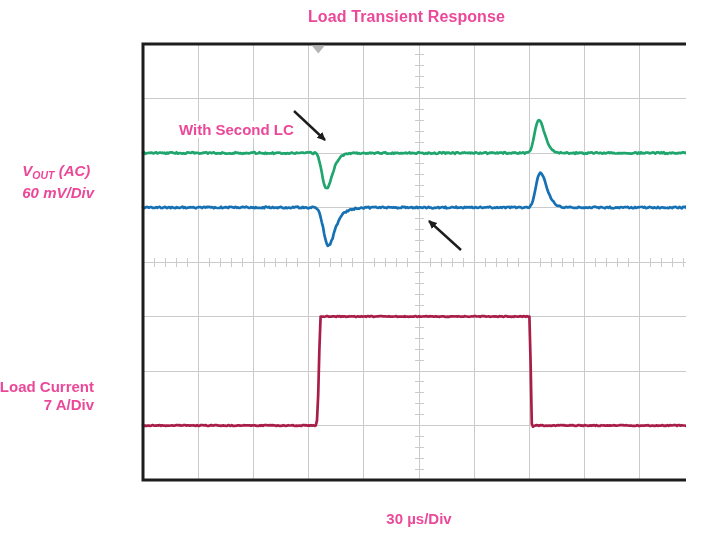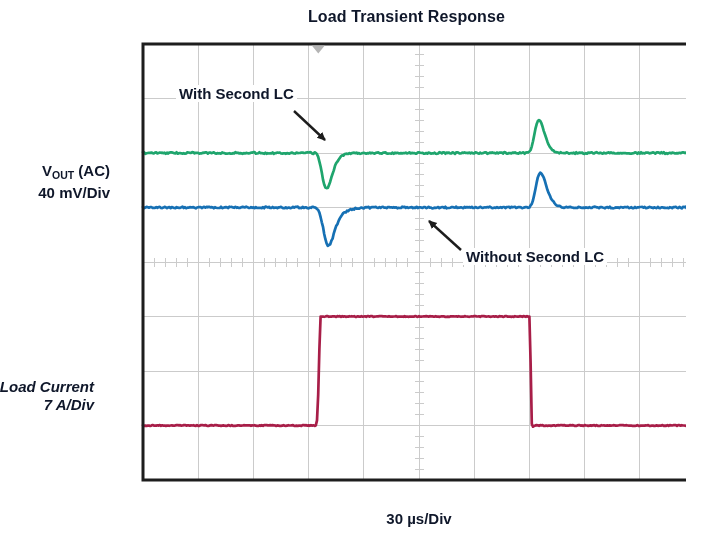--- a/index.html
+++ b/index.html
@@ -1,27 +1,27 @@
 <!DOCTYPE html>
 <html><head>
 <meta charset="utf-8">
 <style>
   html,body{margin:0;padding:0;background:#ffffff;}
   .page{position:relative;width:686px;height:534px;background:#ffffff;overflow:hidden;
-        font-family:"Liberation Sans",sans-serif;color:#0f172a;}
+        font-family:"Liberation Sans",sans-serif;color:#ec4899;}
   .chart-title{position:absolute;left:143px;top:8px;width:527px;text-align:center;
         font-size:16px;font-weight:700;letter-spacing:.1px;}
   #plot-svg{position:absolute;left:0;top:0;}
   .axis-label{position:absolute;font-weight:700;font-size:15px;line-height:18px;white-space:nowrap;}
-  .vout-label{right:576px;top:162px;text-align:right;}
+  .vout-label{right:592px;top:162px;text-align:left;font-style:italic;}
   .vout-label sub{font-size:10.5px;font-weight:700;vertical-align:-3px;letter-spacing:0;}
-  .load-label{right:592px;top:378px;text-align:right;font-style:italic;}
+  .load-label{right:592px;top:378px;text-align:right;}
   .x-label{left:143px;top:510px;width:552px;text-align:center;}
   .ann{position:absolute;font-weight:700;font-size:15px;background:#ffffff;
-       padding:0 3px;white-space:nowrap;z-index:3;}
+       padding:0 3px;white-space:nowrap;z-index:3;margin-top:36px;}
   .ann-with{left:176px;top:85px;}
   .ann-without{left:463px;top:248px;}
 </style>
 </head>
 <body>
 
 <div class="page">
 
   <div class="chart-title">Load Transient Response</div>
 
@@ -147,26 +147,25 @@
       <path d="M143.0,206.9L144.2,208.2L145.4,207.5L146.6,206.8L147.8,207.2L149.0,207.7L150.2,207.1L151.4,207.0L152.6,207.8L153.8,207.9L155.0,207.8L156.2,207.1L157.4,207.9L158.6,207.0L159.8,206.9L161.0,208.0L162.2,208.1L163.4,207.6L164.6,206.9L165.8,207.3L167.0,208.1L168.2,207.4L169.4,207.2L170.6,208.1L171.8,207.1L173.0,207.5L174.2,208.0L175.4,208.2L176.6,207.1L177.8,207.7L179.0,207.8L180.2,207.8L181.4,207.3L182.6,206.7L183.8,208.0L185.0,207.2L186.2,208.2L187.4,207.6L188.6,207.6L189.8,207.2L191.0,207.4L192.2,207.4L193.4,207.2L194.6,207.8L195.8,208.3L197.0,207.5L198.2,207.2L199.4,207.2L200.6,207.0L201.8,208.0L203.0,207.3L204.2,206.8L205.4,207.6L206.6,206.8L207.8,207.3L209.0,206.8L210.2,207.4L211.4,207.2L212.6,207.3L213.8,208.3L215.0,207.2L216.2,207.7L217.4,208.0L218.6,208.0L219.8,207.9L221.0,206.8L222.2,208.1L223.4,207.7L224.6,207.4L225.8,207.1L227.0,207.4L228.2,208.0L229.4,206.7L230.6,207.0L231.8,206.9L233.0,207.4L234.2,207.8L235.4,206.8L236.6,207.8L237.8,207.4L239.0,207.9L240.2,207.8L241.4,207.3L242.6,206.9L243.8,207.1L245.0,207.5L246.2,206.7L247.4,207.2L248.6,207.9L249.8,208.0L251.0,207.2L252.2,207.9L253.4,207.3L254.6,208.2L255.8,207.1L257.0,208.0L258.2,207.8L259.4,207.9L260.6,207.8L261.8,208.1L263.0,207.2L264.2,208.2L265.4,206.7L266.6,206.9L267.8,207.5L269.0,206.8L270.2,208.0L271.4,207.8L272.6,207.0L273.8,207.9L275.0,207.7L276.2,207.5L277.4,208.2L278.6,207.3L279.8,207.3L281.0,206.9L282.2,207.7L283.4,208.2L284.6,208.2L285.8,207.3L287.0,208.2L288.2,207.6L289.4,207.7L290.6,208.1L291.8,207.8L293.0,206.8L294.2,207.7L295.4,206.9L296.6,206.8L297.8,206.7L299.0,208.1L300.2,207.8L301.4,208.2L302.6,206.9L303.8,207.9L305.0,207.4L306.2,207.3L307.4,208.2L308.6,208.3L309.8,207.5L311.0,207.8L312.2,206.9L313.4,206.9L314.6,207.4L315.8,207.8L317.0,209.0L318.2,210.0L319.4,212.6L320.6,217.2L321.8,222.3L323.0,226.8L324.2,234.0L325.4,239.2L326.6,243.4L327.8,245.8L329.0,245.0L330.2,244.3L331.4,240.7L332.6,238.6L333.8,233.3L335.0,229.5L336.2,225.9L337.4,224.3L338.6,220.9L339.8,218.4L341.0,216.5L342.2,214.6L343.4,212.9L344.6,212.3L345.8,212.5L347.0,210.6L348.2,211.2L349.4,209.8L350.6,209.1L351.8,209.8L353.0,209.0L354.2,209.6L355.4,207.8L356.6,208.6L357.8,208.5L359.0,208.7L360.2,208.1L361.4,207.6L362.6,208.1L363.8,208.3L365.0,207.4L366.2,207.2L367.4,207.3L368.6,206.9L369.8,208.3L371.0,207.4L372.2,207.2L373.4,207.2L374.6,207.2L375.8,206.9L377.0,207.7L378.2,208.0L379.4,207.2L380.6,207.9L381.8,207.0L383.0,206.8L384.2,207.6L385.4,207.5L386.6,208.1L387.8,207.2L389.0,207.1L390.2,207.4L391.4,207.3L392.6,207.7L393.8,207.2L395.0,207.6L396.2,207.3L397.4,208.3L398.6,207.8L399.8,208.0L401.0,208.0L402.2,206.7L403.4,207.2L404.6,206.8L405.8,207.9L407.0,207.2L408.2,208.0L409.4,207.5L410.6,207.3L411.8,207.1L413.0,208.1L414.2,207.6L415.4,207.9L416.6,206.8L417.8,208.0L419.0,207.3L420.2,207.3L421.4,207.6L422.6,207.9L423.8,207.1L425.0,207.0L426.2,208.1L427.4,207.8L428.6,206.8L429.8,207.7L431.0,207.6L432.2,208.3L433.4,208.1L434.6,207.7L435.8,207.9L437.0,207.5L438.2,207.0L439.4,208.2L440.6,207.5L441.8,207.2L443.0,207.0L444.2,207.9L445.4,206.8L446.6,208.3L447.8,208.0L449.0,208.0L450.2,207.7L451.4,207.2L452.6,207.0L453.8,207.5L455.0,207.6L456.2,206.7L457.4,208.0L458.6,207.6L459.8,207.6L461.0,207.3L462.2,207.7L463.4,208.2L464.6,206.8L465.8,207.6L467.0,207.1L468.2,207.3L469.4,207.1L470.6,207.6L471.8,206.8L473.0,208.0L474.2,207.9L475.4,207.1L476.6,207.6L477.8,207.9L479.0,207.5L480.2,206.8L481.4,207.4L482.6,207.9L483.8,207.5L485.0,207.4L486.2,207.5L487.4,207.0L488.6,207.4L489.8,206.7L491.0,207.4L492.2,208.1L493.4,208.0L494.6,207.5L495.8,207.9L497.0,207.2L498.2,207.8L499.4,207.7L500.6,207.2L501.8,207.8L503.0,207.0L504.2,207.0L505.4,208.1L506.6,207.2L507.8,207.0L509.0,206.9L510.2,207.9L511.4,206.9L512.6,207.3L513.8,207.0L515.0,206.8L516.2,208.0L517.4,207.5L518.6,207.0L519.8,207.1L521.0,207.3L522.2,208.1L523.4,207.8L524.6,207.4L525.8,207.0L527.0,207.1L528.2,207.8L529.4,207.5L530.6,205.4L531.8,203.9L533.0,200.3L534.2,194.9L535.4,189.2L536.6,182.9L537.8,177.4L539.0,174.5L540.2,172.6L541.4,173.5L542.6,175.5L543.8,177.7L545.0,181.3L546.2,185.7L547.4,189.8L548.6,192.9L549.8,195.3L551.0,198.4L552.2,200.2L553.4,201.2L554.6,203.2L555.8,204.8L557.0,205.6L558.2,205.9L559.4,205.8L560.6,206.4L561.8,207.5L563.0,207.7L564.2,207.9L565.4,207.3L566.6,206.9L567.8,207.4L569.0,207.1L570.2,206.9L571.4,207.3L572.6,207.5L573.8,208.0L575.0,207.9L576.2,207.9L577.4,207.9L578.6,206.9L579.8,207.2L581.0,207.6L582.2,207.8L583.4,207.6L584.6,208.0L585.8,207.3L587.0,207.7L588.2,207.8L589.4,207.1L590.6,207.8L591.8,207.9L593.0,207.0L594.2,206.7L595.4,206.8L596.6,207.4L597.8,207.4L599.0,208.1L600.2,207.1L601.4,207.0L602.6,207.5L603.8,207.8L605.0,208.3L606.2,207.3L607.4,207.1L608.6,207.9L609.8,206.7L611.0,208.2L612.2,208.1L613.4,208.3L614.6,208.0L615.8,207.3L617.0,207.7L618.2,207.3L619.4,208.0L620.6,207.0L621.8,207.3L623.0,207.6L624.2,207.2L625.4,207.0L626.6,207.3L627.8,206.9L629.0,208.1L630.2,207.8L631.4,207.2L632.6,208.2L633.8,208.1L635.0,207.0L636.2,208.0L637.4,207.4L638.6,207.4L639.8,207.0L641.0,207.0L642.2,206.9L643.4,207.6L644.6,206.8L645.8,208.2L647.0,207.9L648.2,207.6L649.4,206.9L650.6,207.2L651.8,207.6L653.0,208.1L654.2,207.3L655.4,207.8L656.6,208.1L657.8,206.9L659.0,207.9L660.2,208.1L661.4,207.4L662.6,207.4L663.8,207.8L665.0,207.7L666.2,208.0L667.4,207.7L668.6,208.2L669.8,207.2L671.0,207.5L672.2,208.2L673.4,207.1L674.6,207.1L675.8,206.8L677.0,207.8L678.2,208.1L679.4,206.9L680.6,207.7L681.8,208.3L683.0,206.8L684.2,207.2L685.4,206.7L686.6,208.3L687.8,207.8L689.0,206.7L690.2,207.6L691.4,207.8L692.6,207.7L693.8,206.9" fill="none" stroke="#1670b4" stroke-width="2.7" stroke-linejoin="round" stroke-linecap="round"></path>
       <path d="M143.0,425.2L144.2,425.9L145.4,425.6L146.6,425.8L147.8,425.6L149.0,425.6L150.2,425.8L151.4,425.6L152.6,425.1L153.8,425.6L155.0,425.6L156.2,425.7L157.4,425.3L158.6,425.6L159.8,425.1L161.0,425.8L162.2,425.3L163.4,425.7L164.6,425.5L165.8,425.9L167.0,425.6L168.2,425.5L169.4,425.8L170.6,425.5L171.8,425.4L173.0,425.6L174.2,425.6L175.4,425.4L176.6,425.1L177.8,425.2L179.0,425.4L180.2,425.2L181.4,425.6L182.6,425.5L183.8,425.1L185.0,425.1L186.2,425.6L187.4,425.4L188.6,425.3L189.8,425.7L191.0,425.4L192.2,425.5L193.4,425.2L194.6,425.7L195.8,425.9L197.0,425.1L198.2,425.8L199.4,425.8L200.6,425.2L201.8,425.1L203.0,425.2L204.2,425.5L205.4,425.1L206.6,425.6L207.8,425.9L209.0,425.8L210.2,425.4L211.4,425.1L212.6,425.4L213.8,425.6L215.0,425.1L216.2,425.1L217.4,425.3L218.6,425.6L219.8,425.5L221.0,425.9L222.2,425.6L223.4,425.4L224.6,425.7L225.8,425.9L227.0,425.8L228.2,425.2L229.4,425.4L230.6,425.9L231.8,425.1L233.0,425.9L234.2,425.8L235.4,425.8L236.6,425.7L237.8,425.4L239.0,425.4L240.2,425.6L241.4,425.7L242.6,425.5L243.8,425.2L245.0,425.3L246.2,425.3L247.4,425.4L248.6,425.4L249.8,425.4L251.0,425.8L252.2,425.4L253.4,425.5L254.6,425.2L255.8,425.7L257.0,425.8L258.2,425.9L259.4,425.4L260.6,425.8L261.8,425.2L263.0,425.8L264.2,425.1L265.4,425.2L266.6,425.1L267.8,425.4L269.0,425.3L270.2,425.1L271.4,425.4L272.6,425.1L273.8,425.5L275.0,425.4L276.2,425.9L277.4,425.4L278.6,425.6L279.8,425.8L281.0,425.8L282.2,425.7L283.4,425.2L284.6,425.6L285.8,425.8L287.0,425.7L288.2,425.2L289.4,425.5L290.6,425.5L291.8,425.3L293.0,425.1L294.2,425.8L295.4,425.9L296.6,425.6L297.8,425.8L299.0,425.6L300.2,425.7L301.4,425.9L302.6,425.1L303.8,425.1L305.0,425.3L306.2,425.1L307.4,425.7L308.6,425.4L309.8,425.8L311.0,425.2L312.2,425.6L313.4,425.3L314.6,425.9L315.8,425.5L317.0,420.4L318.2,394.6L319.4,348.7L320.6,316.5L321.8,316.6L323.0,316.5L324.2,316.8L325.4,316.5L326.6,316.1L327.8,316.2L329.0,316.8L330.2,316.5L331.4,316.6L332.6,316.3L333.8,316.3L335.0,316.4L336.2,316.9L337.4,316.1L338.6,316.5L339.8,316.1L341.0,316.8L342.2,316.1L343.4,316.7L344.6,316.3L345.8,316.9L347.0,316.7L348.2,316.6L349.4,316.2L350.6,316.5L351.8,316.2L353.0,316.5L354.2,316.2L355.4,316.9L356.6,316.8L357.8,316.3L359.0,316.6L360.2,316.7L361.4,316.1L362.6,316.7L363.8,316.5L365.0,316.3L366.2,316.9L367.4,316.1L368.6,316.2L369.8,316.6L371.0,316.1L372.2,316.1L373.4,316.9L374.6,316.7L375.8,316.5L377.0,316.4L378.2,316.4L379.4,316.2L380.6,316.2L381.8,316.1L383.0,316.3L384.2,316.3L385.4,316.3L386.6,316.5L387.8,316.6L389.0,316.2L390.2,316.6L391.4,316.6L392.6,316.7L393.8,316.5L395.0,316.4L396.2,316.2L397.4,316.8L398.6,316.6L399.8,316.6L401.0,316.7L402.2,316.5L403.4,316.8L404.6,316.2L405.8,316.8L407.0,316.5L408.2,316.8L409.4,316.6L410.6,316.6L411.8,316.7L413.0,316.7L414.2,316.6L415.4,316.1L416.6,316.6L417.8,316.8L419.0,316.2L420.2,316.7L421.4,316.6L422.6,316.5L423.8,316.4L425.0,316.3L426.2,316.1L427.4,316.3L428.6,316.6L429.8,316.2L431.0,316.3L432.2,316.3L433.4,316.6L434.6,316.6L435.8,316.2L437.0,316.7L438.2,316.5L439.4,316.9L440.6,316.5L441.8,316.3L443.0,316.3L444.2,316.4L445.4,316.9L446.6,316.9L447.8,316.6L449.0,316.9L450.2,316.4L451.4,316.3L452.6,316.3L453.8,316.4L455.0,316.5L456.2,316.3L457.4,316.6L458.6,316.2L459.8,316.5L461.0,316.8L462.2,316.5L463.4,316.7L464.6,316.2L465.8,316.4L467.0,316.5L468.2,316.7L469.4,316.8L470.6,316.5L471.8,316.4L473.0,316.5L474.2,316.1L475.4,316.2L476.6,316.4L477.8,316.5L479.0,316.3L480.2,316.9L481.4,316.1L482.6,316.1L483.8,316.1L485.0,316.3L486.2,316.6L487.4,316.5L488.6,316.3L489.8,316.7L491.0,316.8L492.2,316.5L493.4,316.3L494.6,316.7L495.8,316.3L497.0,316.6L498.2,316.8L499.4,316.2L500.6,316.3L501.8,316.3L503.0,316.9L504.2,316.6L505.4,316.1L506.6,316.2L507.8,316.6L509.0,316.7L510.2,316.5L511.4,316.9L512.6,316.5L513.8,316.9L515.0,316.2L516.2,316.5L517.4,316.7L518.6,316.6L519.8,316.2L521.0,316.3L522.2,316.8L523.4,316.1L524.6,316.4L525.8,316.8L527.0,316.1L528.2,316.7L529.4,316.5L530.6,362.8L531.8,423.9L533.0,426.7L534.2,425.9L535.4,425.4L536.6,425.1L537.8,425.3L539.0,425.8L540.2,425.1L541.4,425.3L542.6,425.1L543.8,425.9L545.0,425.9L546.2,425.5L547.4,425.9L548.6,425.7L549.8,425.5L551.0,425.9L552.2,425.6L553.4,425.4L554.6,425.4L555.8,425.9L557.0,425.3L558.2,425.2L559.4,425.3L560.6,425.2L561.8,425.1L563.0,425.3L564.2,425.1L565.4,425.6L566.6,425.5L567.8,425.6L569.0,425.6L570.2,425.1L571.4,425.3L572.6,425.1L573.8,425.5L575.0,425.9L576.2,425.9L577.4,425.4L578.6,425.2L579.8,425.2L581.0,425.7L582.2,425.4L583.4,425.9L584.6,425.1L585.8,425.4L587.0,425.5L588.2,425.9L589.4,425.6L590.6,425.4L591.8,425.8L593.0,425.3L594.2,425.2L595.4,425.9L596.6,425.1L597.8,425.8L599.0,425.9L600.2,425.9L601.4,425.2L602.6,425.5L603.8,425.4L605.0,425.6L606.2,425.6L607.4,425.4L608.6,425.6L609.8,425.4L611.0,425.7L612.2,425.5L613.4,425.2L614.6,425.3L615.8,425.7L617.0,425.6L618.2,425.5L619.4,425.2L620.6,425.1L621.8,425.1L623.0,425.1L624.2,425.5L625.4,425.3L626.6,425.2L627.8,425.5L629.0,425.7L630.2,425.7L631.4,425.7L632.6,425.8L633.8,425.9L635.0,425.8L636.2,425.6L637.4,425.2L638.6,425.9L639.8,425.9L641.0,425.5L642.2,425.7L643.4,425.5L644.6,425.7L645.8,425.4L647.0,425.5L648.2,425.1L649.4,425.8L650.6,425.8L651.8,425.7L653.0,425.6L654.2,425.9L655.4,425.8L656.6,425.4L657.8,425.8L659.0,425.6L660.2,425.5L661.4,425.6L662.6,425.1L663.8,425.8L665.0,425.6L666.2,425.8L667.4,425.2L668.6,425.9L669.8,425.1L671.0,425.3L672.2,425.5L673.4,425.2L674.6,425.1L675.8,425.1L677.0,425.9L678.2,425.1L679.4,425.2L680.6,425.7L681.8,425.2L683.0,425.5L684.2,425.5L685.4,425.8L686.6,425.6L687.8,425.5L689.0,425.2L690.2,425.6L691.4,425.4L692.6,425.9L693.8,425.9" fill="none" stroke="#a81e48" stroke-width="2.7" stroke-linejoin="round" stroke-linecap="round"></path>
       <rect x="143" y="44" width="552" height="436" fill="none" stroke="#1d1d1d" stroke-width="3"></rect>
       <polygon points="311.76,45.5 324.76,45.5 318.26,53.5" fill="#b4b4b4"></polygon>
       <line x1="294" y1="111" x2="325" y2="140" stroke="#1d1d1d" stroke-width="2.4" marker-end="url(#ah)"></line>
       <line x1="461" y1="250" x2="429" y2="221" stroke="#1d1d1d" stroke-width="2.4" marker-end="url(#ah)"></line>
     </svg>
 
   <div class="axis-label vout-label">
     <div><span>V</span><sub>OUT</sub>&nbsp;<span>(AC)</span></div>
-    <div>40 mV/Div</div>
+    <div>60 mV/Div</div>
   </div>
 
   <div class="axis-label load-label">
     <div>Load Current</div>
     <div>7 A/Div</div>
   </div>
 
   <div class="axis-label x-label">30 µs/Div</div>
 
   <div class="ann ann-with">With Second LC</div>
-  <div class="ann ann-without">Without Second LC</div>
 
 </div>
 
 </body></html>

